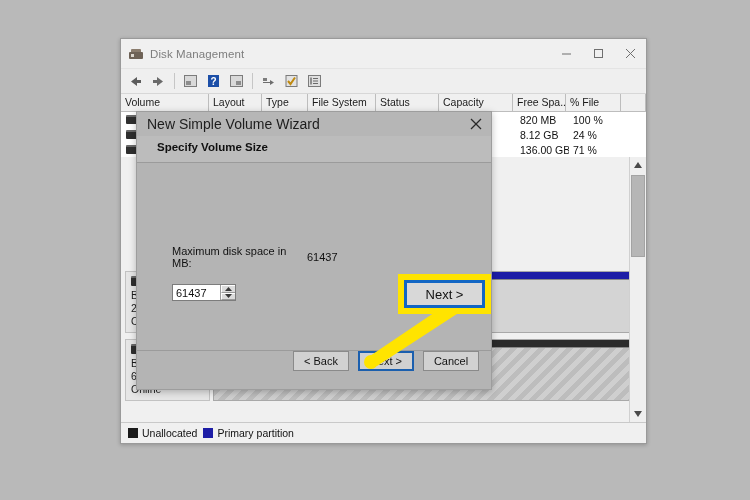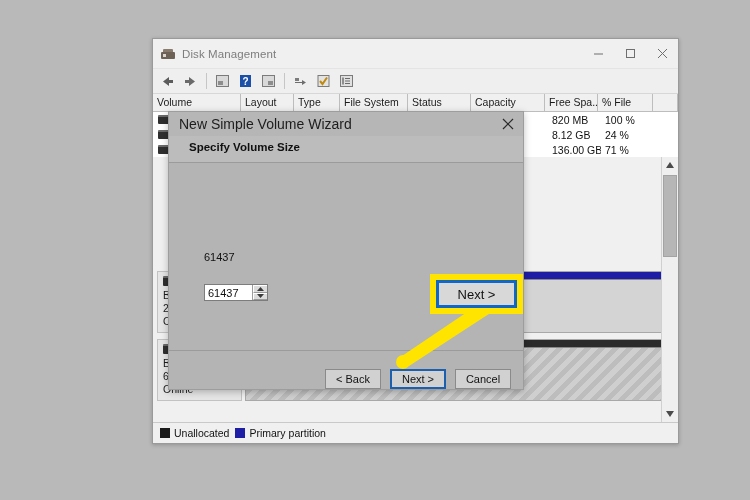--- a/index.html
+++ b/index.html
@@ -4,21 +4,21 @@
 <style>
   html,body{margin:0;padding:0;}
   body{
     width:750px;height:500px;
     background:#b9b9b9;
     font-family:"Liberation Sans", sans-serif;
     overflow:hidden;
     position:relative;
     -webkit-font-smoothing:antialiased;
   }
-  .stage{position:absolute;inset:0;margin-left:32px;}
+  .stage{position:absolute;inset:0;}
 
   
   .window{
     position:absolute;left:120px;top:38px;width:525px;height:404px;
     background:#f0f0f0;
     border:1px solid #9a9a9a;
     box-shadow:0 1px 4px rgba(0,0,0,.22);
     display:flex;flex-direction:column;
   }
   .titlebar{
@@ -134,21 +134,21 @@
     font-family:"Liberation Sans", sans-serif;font-size:11px;color:#111;background:#fff;
   }
   .spin-btns{
     width:14px;flex:0 0 14px;border-left:1px solid #9d9d9d;background:#dcdcdc;
     display:flex;flex-direction:column;
   }
   .spin-b{flex:1;display:flex;align-items:center;justify-content:center;border:1px solid #fff;border-right:0;
           border-color:#fff #9a9a9a #9a9a9a #fff;box-sizing:border-box;}
   .wz-foot{
     flex:0 0 38px;height:38px;background:#b4b4b4;border-top:1px solid #9b9b9b;
-    display:flex;align-items:flex-end;justify-content:flex-end;padding-right:12px;gap:9px;
+    display:flex;align-items:flex-start;justify-content:flex-end;padding-right:12px;gap:9px;
   }
   .btn{
     width:56px;height:20px;background:#d1d1d1;border:1px solid #8a8a8a;
     font-size:11px;color:#121212;display:flex;align-items:center;justify-content:center;
     box-sizing:border-box;
   }
   .btn.focus{border:1px solid #1b5fae;outline:1px solid #1b5fae;outline-offset:-2px;}
 
   
   .callout{
@@ -366,20 +366,21 @@
     </div>
 
     <div class="wz-head">
       <div class="wz-h1">Specify Volume Size</div>
     </div>
 
     <div class="wz-body">
       <div style="height:85px"></div>
 
       <div class="field-row">
+        <span class="field-label">Maximum disk space in MB:</span>
         <span class="field-val">61437</span>
       </div>
 
 
       <div class="field-row" style="margin-top:19px">
         <span class="spin">
           <input value="61437" style="">
           <span class="spin-btns">
             <span class="spin-b">
               <svg width="7" height="4">

